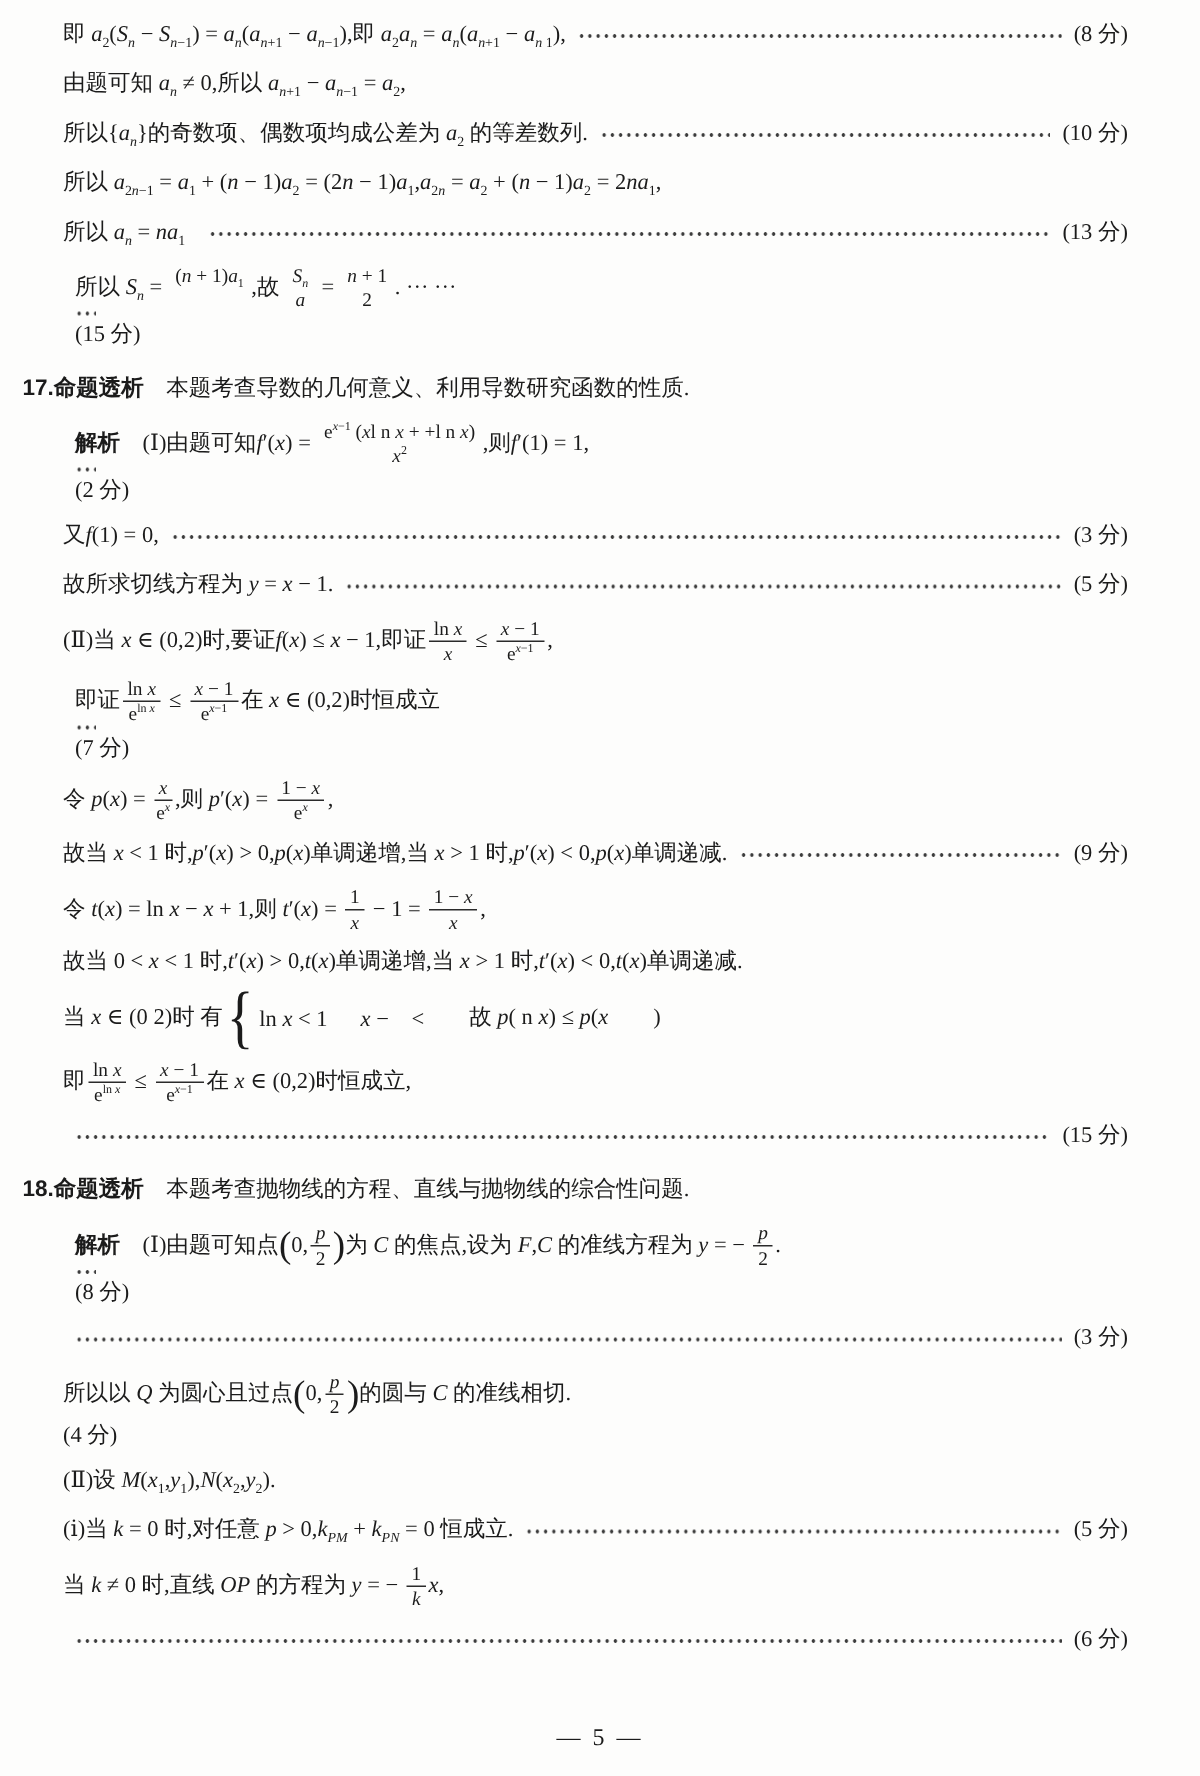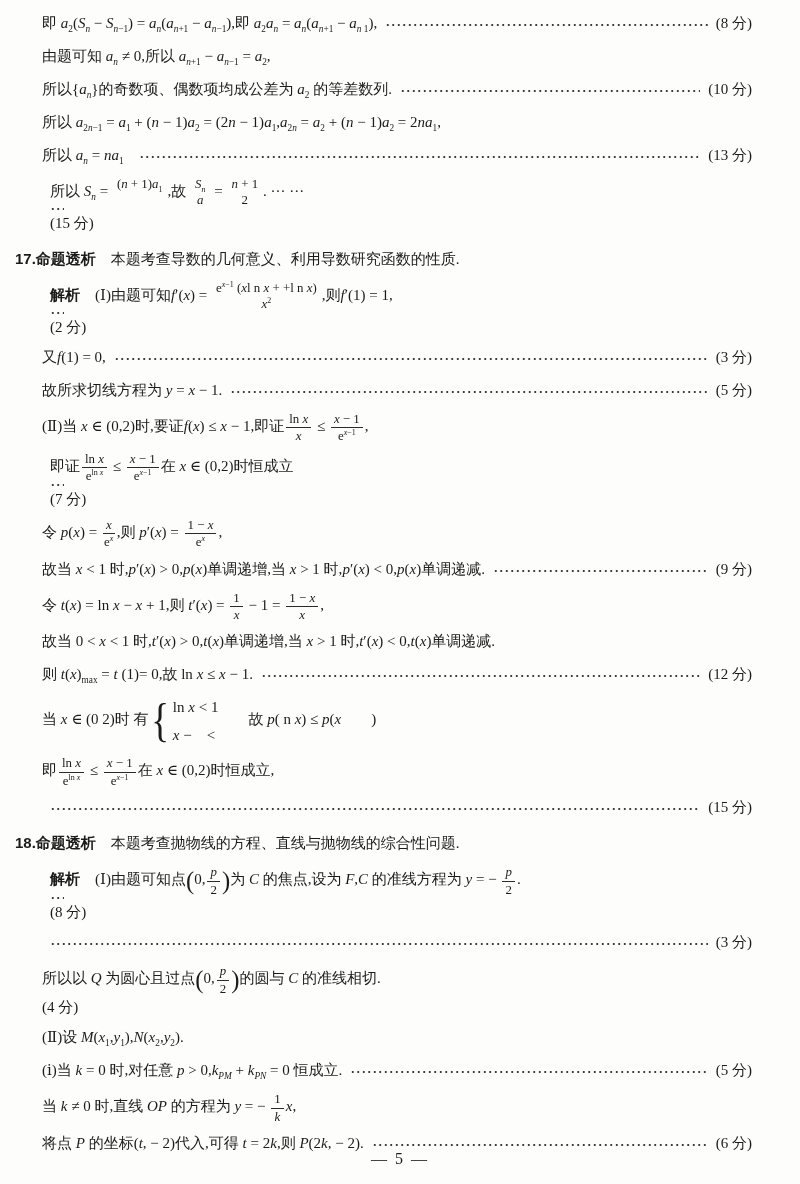--- a/index.html
+++ b/index.html
@@ -25,21 +25,21 @@
     vertical-align:middle;line-height:1.12;font-size:0.86em;
     margin:0 2px;text-align:center;
   }
   .fr .nu{border-bottom:1px solid #2a2a2a;padding:0 3px 1px;}
   .fr .de{padding-top:1px;}
   .stk .nu{padding:0 3px 1px;}
   .stk .de{padding-top:1px;min-height:0.9em;}
   .bp{font-size:1.65em;font-weight:300;line-height:0.55;vertical-align:middle;}
   .cs{display:inline-flex;align-items:center;vertical-align:middle;}
   .brc{font-size:3.1em;font-weight:200;line-height:0.7;margin-right:2px;transform:scaleX(0.8);}
-  .cb{display:inline-flex;flex-direction:column;gap:6px;}
+  .cb{display:inline-flex;flex-direction:row;gap:22px;}
   .dots{
     flex:1 1 auto;min-width:14px;height:4px;margin:0 8px;
     align-self:baseline;position:relative;top:-1px;
     background-image:radial-gradient(circle,#3c3c3c 1px,rgba(0,0,0,0) 1.35px);
     background-size:5.5px 4px;background-repeat:repeat-x;background-position:left center;
   }
   .spacer{flex:1 1 auto;}
   .score{white-space:nowrap;}
   .footer{position:absolute;left:0;right:0;bottom:14px;text-align:center;
     font-size:16px;letter-spacing:2px;}
@@ -144,25 +144,20 @@
             <span class="nu">1</span>
             <span class="de"><i>x</i></span>
           </span> − 1 = <span class="fr">
             <span class="nu">1 − <i>x</i></span>
             <span class="de"><i>x</i></span>
           </span>,</span>
       </div>
       <div class="row ">
         <span class="content">故当 0 &lt; <i>x</i> &lt; 1 时,<i>t</i>′(<i>x</i>) &gt; 0,<i>t</i>(<i>x</i>)单调递增,当 <i>x</i> &gt; 1 时,<i>t</i>′(<i>x</i>) &lt; 0,<i>t</i>(<i>x</i>)单调递减.</span>
       </div>
-      <div class="row ">
-        <span class="content">则 <i>t</i>(<i>x</i>)<sub>max</sub> = <i>t</i> (1)= 0,故 ln <i>x</i> ≤ <i>x</i> − 1.</span>
-        <span class="dots"></span>
-        <span class="score">(12 分)</span>
-      </div>
       <div class="row xtall">
         <span class="content">当 <i>x</i> ∈ (0 2)时 有<span class="cs">
             <span class="brc">{</span>
             <span class="cb">
               <span>ln <i>x</i> &lt; 1</span>
               <span><i>x</i> −　&lt;</span>
             </span>
           </span>　　故 <i>p</i>( n <i>x</i>) ≤ <i>p</i>(<i>x</i>　　)</span>
       </div>
       <div class="row tall">
@@ -212,21 +207,20 @@
         <span class="dots"></span>
         <span class="score">(5 分)</span>
       </div>
       <div class="row tall">
         <span class="content">当 <i>k</i> ≠ 0 时,直线 <i>OP</i> 的方程为 <i>y</i> = − <span class="fr">
             <span class="nu">1</span>
             <span class="de"><i>k</i></span>
           </span><i>x</i>,</span>
       </div>
       <div class="row ">
-        <span class="content">将点 <i>P</i> 的坐标(<i>t</i>, − 2)代入,可得 <i>t</i> = 2<i>k</i>,则 <i>P</i>(2<i>k</i>, − 2).</span>
         <span class="dots"></span>
         <span class="score">(6 分)</span>
       </div>
     </main>
   <div class="footer">
     <span>— 5 —</span>
   </div>
 </div>
 
 </body></html>

